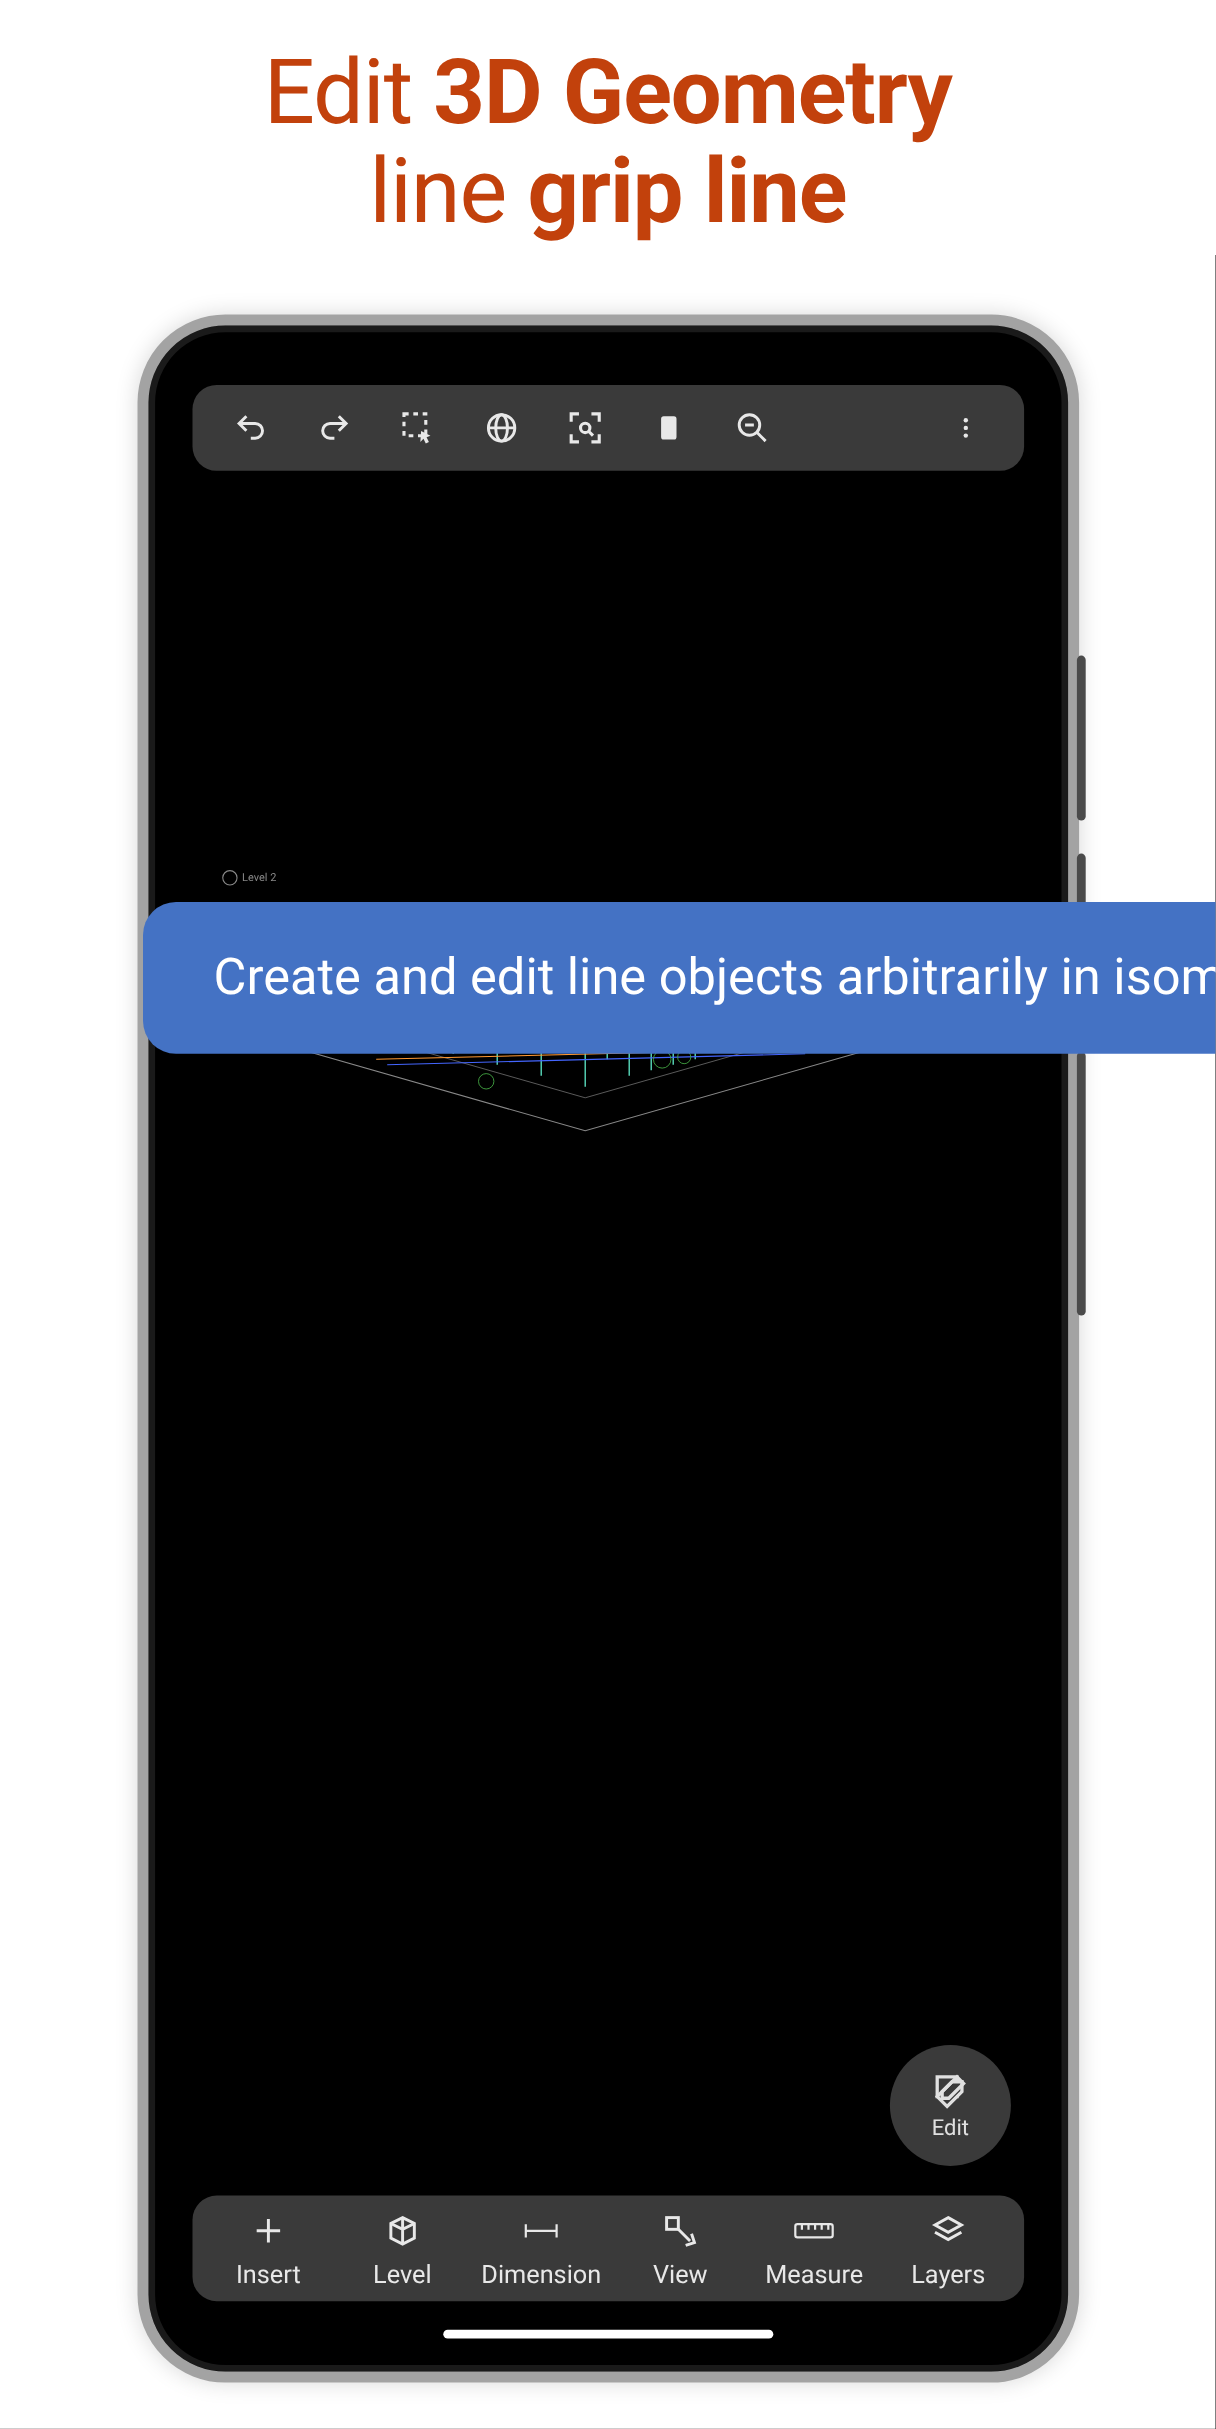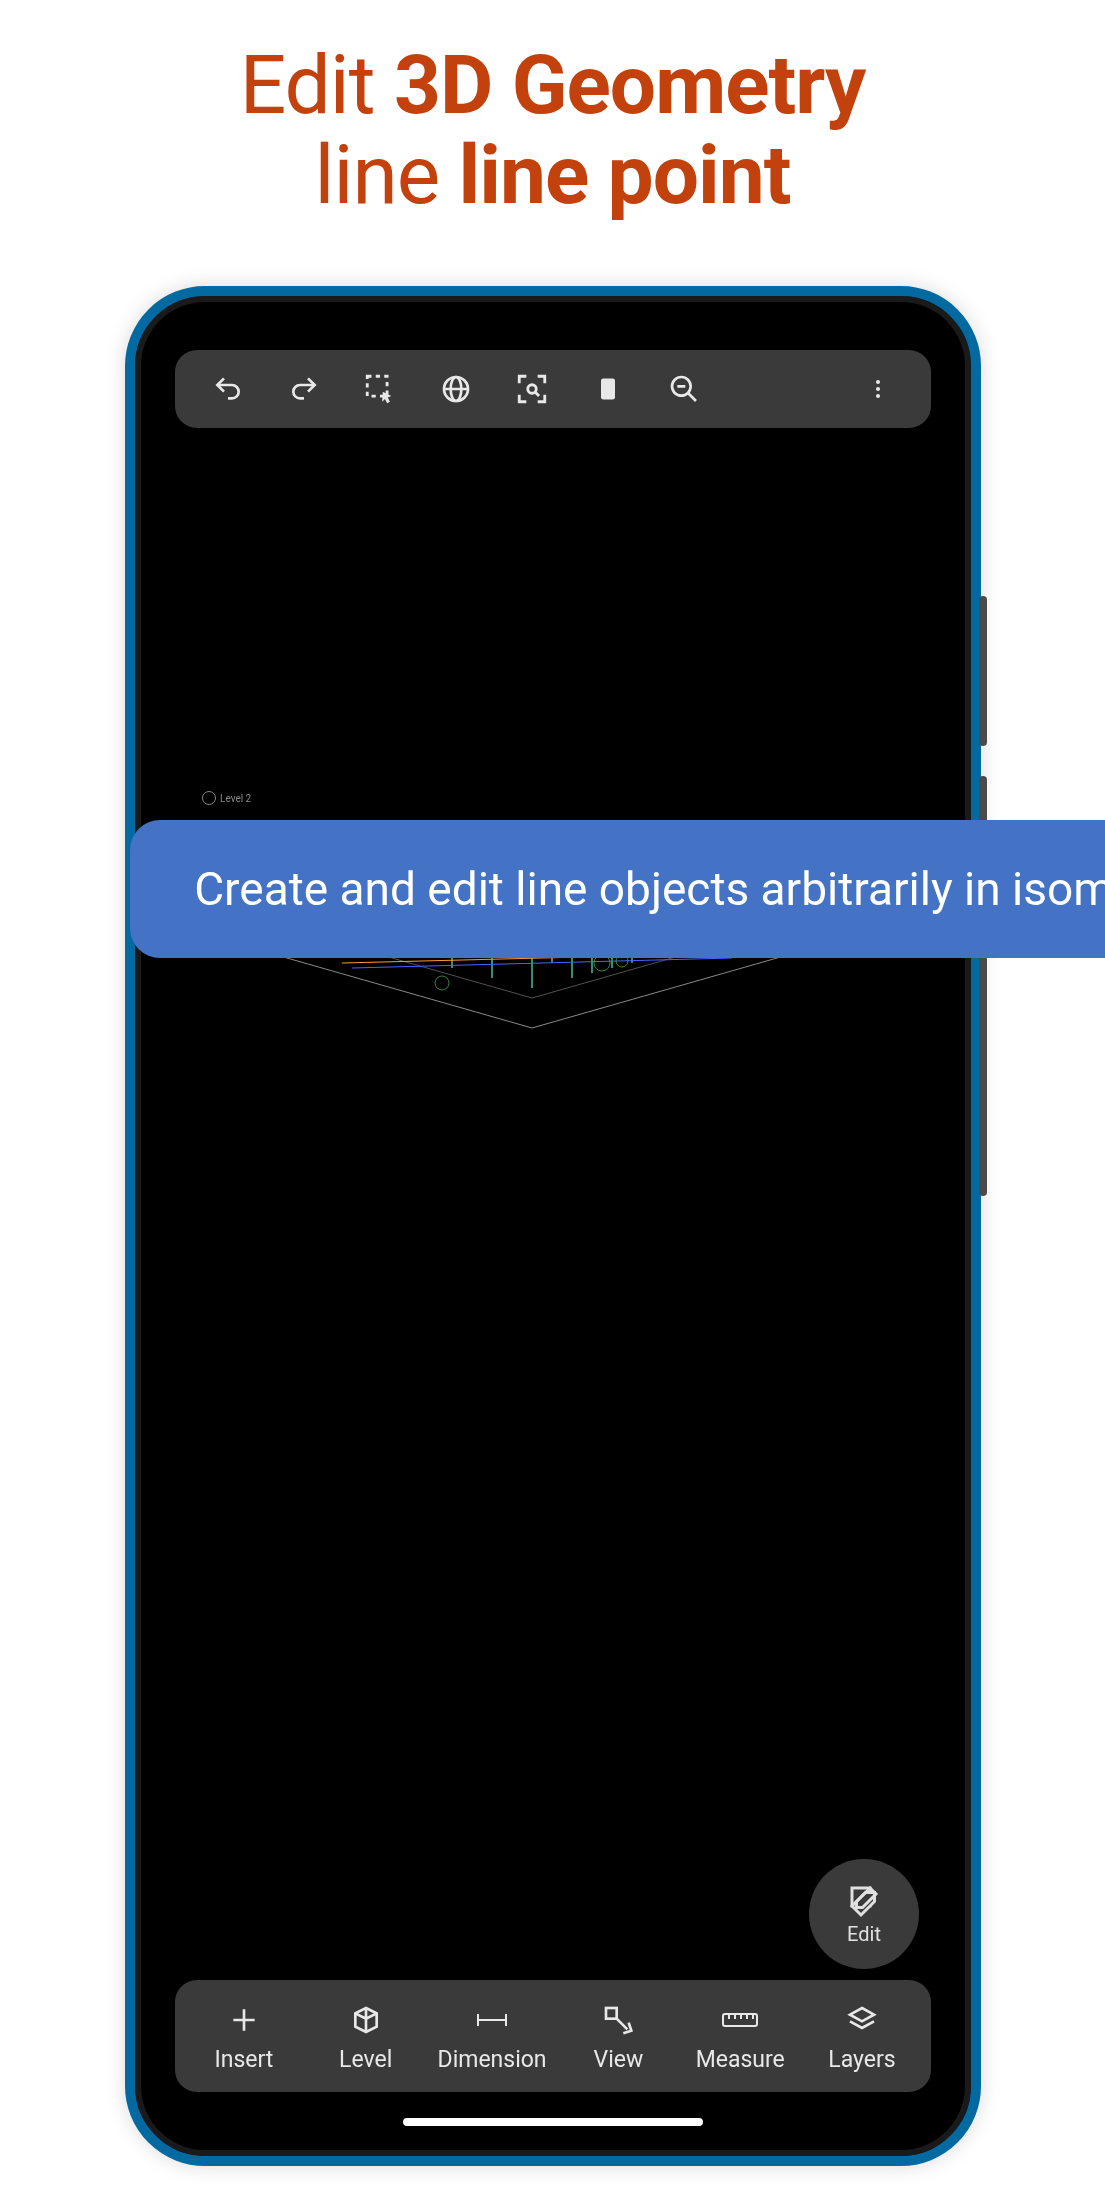--- a/index.html
+++ b/index.html
@@ -24,21 +24,21 @@
 .marketing-title b { font-weight: 700; }
 
 .phone {
   position: absolute;
   left: 125px;
   top: 286px;
   width: 856px;
   height: 1880px;
   border-radius: 80px;
   background: #000;
-  border: 10px solid #0369a1;
+  border: 10px solid #a3a3a3;
   box-shadow: inset 0 0 0 6px #1a1a1a, 0 0 20px rgba(0,0,0,0.15);
 }
 
 .camera {
   position: absolute;
   top: 22px;
   left: 50%;
   transform: translateX(-50%);
   width: 28px;
   height: 28px;
@@ -157,21 +157,21 @@
   color: #e0e0e0;
 }
 .edit-fab svg { margin-bottom: 4px; }
 .edit-fab-label { font-size: 20px; }
 
 .bottom-nav {
   position: absolute;
   bottom: 52px;
   left: 28px;
   right: 28px;
-  height: 112px;
+  height: 96px;
   background: #3a3a3a;
   border-radius: 22px;
   display: flex;
   align-items: center;
   justify-content: space-around;
   padding: 0 8px;
 }
 .nav-item {
   display: flex;
   flex-direction: column;
@@ -200,21 +200,21 @@
 }
 </style>
 </head>
 <body>
 
 <div class="marketing-title">
   <div>
     <span>Edit </span><b>3D Geometry</b>
   </div>
   <div>
-    <span>line </span><b>line point</b>
+    <span>line </span><b>grip line</b>
   </div>
 </div>
 
 <div class="phone">
   <div class="side-btn b1"></div>
   <div class="side-btn b2"></div>
   <div class="side-btn b3"></div>
   <div class="camera"></div>
 
   <div class="screen">

